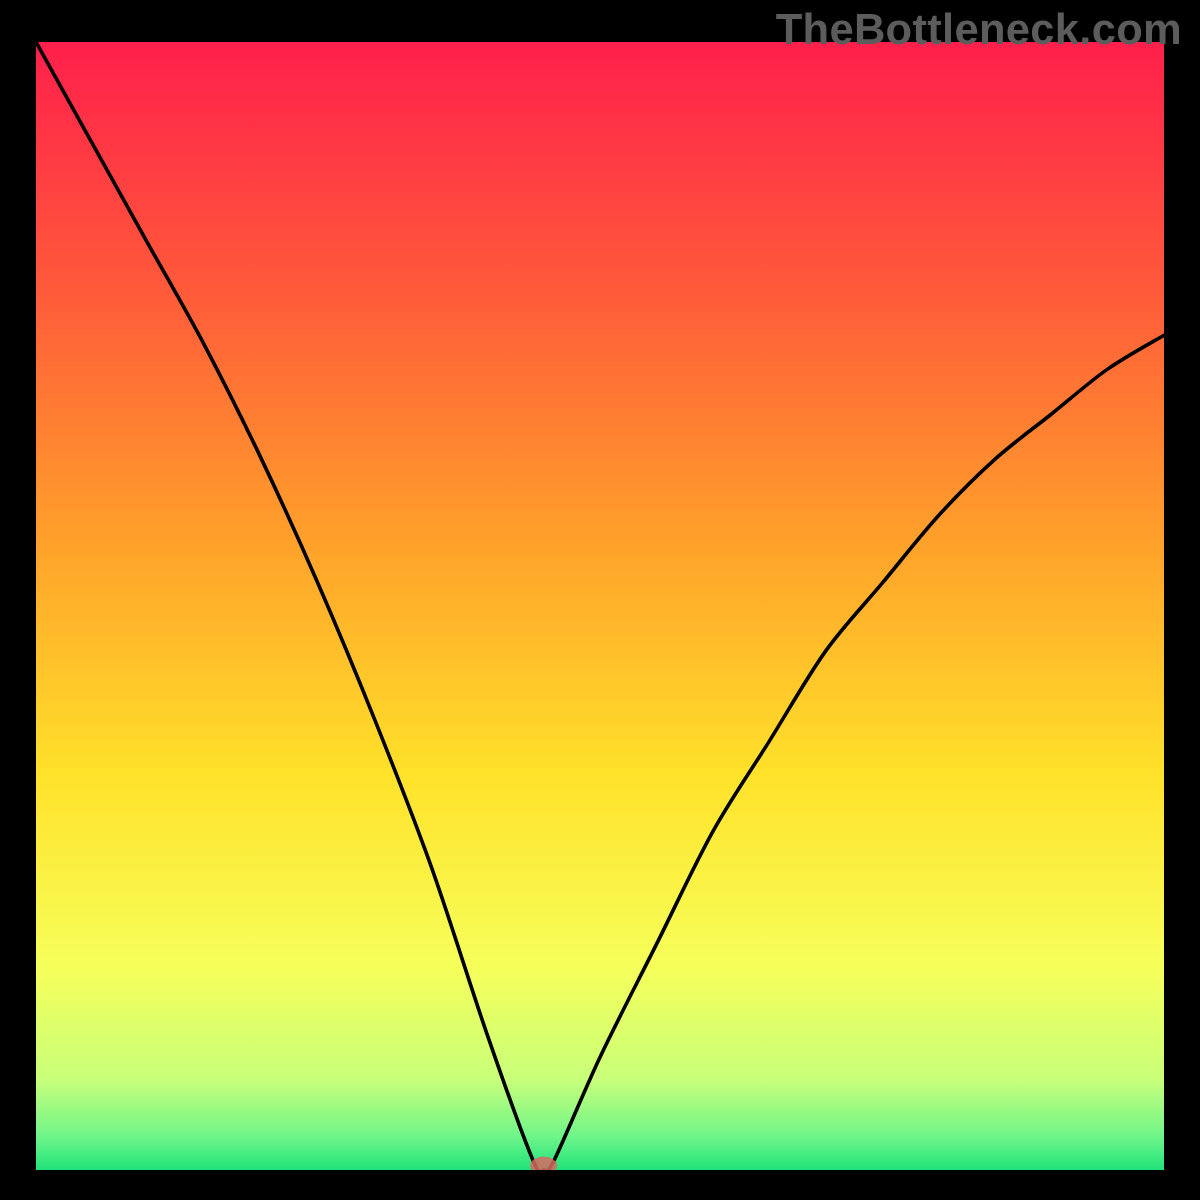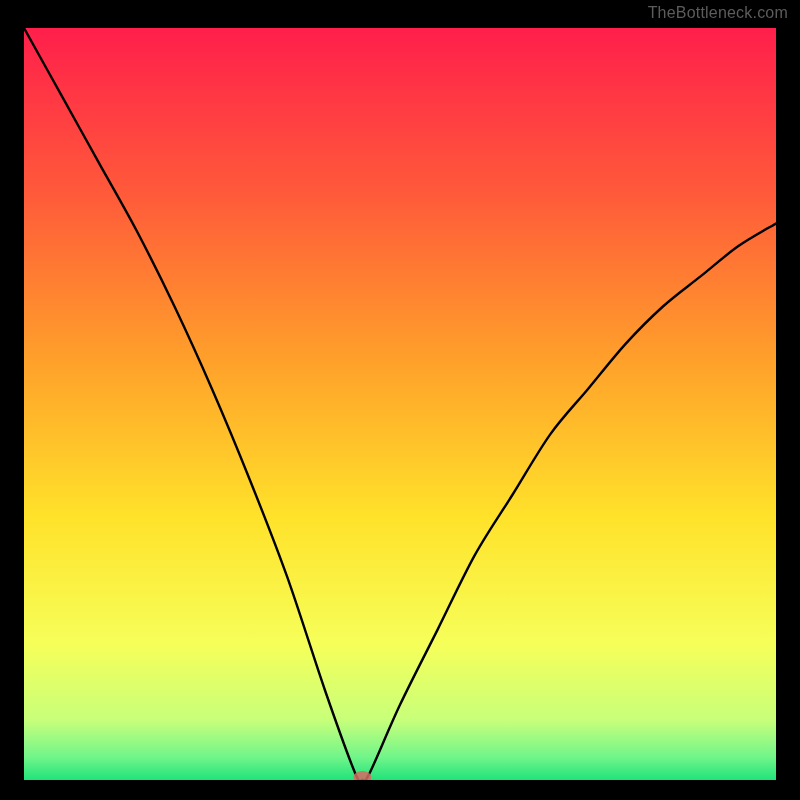--- a/index.html
+++ b/index.html
@@ -15,22 +15,22 @@
     position: relative;
     width: 800px;
     height: 800px;
     background: #000;
   }
   .watermark {
     position: absolute;
     top: 4px;
     right: 12px;
     color: #5c5c5c;
-    font-size: 16px;
-    font-weight: 400;
+    font-size: 29px;
+    font-weight: 700;
     letter-spacing: 0.2px;
     z-index: 5;
   }
   .plot-area {
     position: absolute;
     left: 24px;
     top: 28px;
     width: 752px;
     height: 752px;
   }

